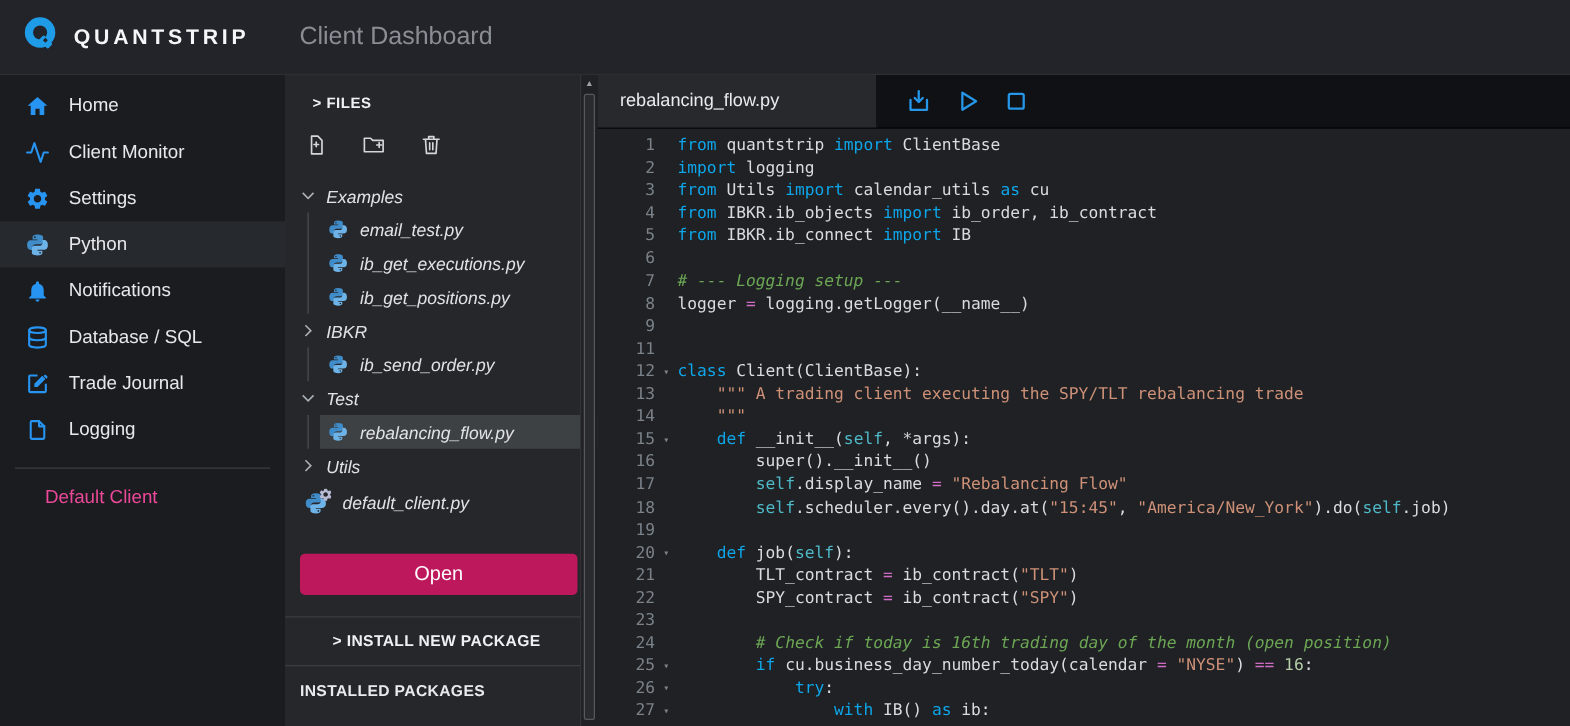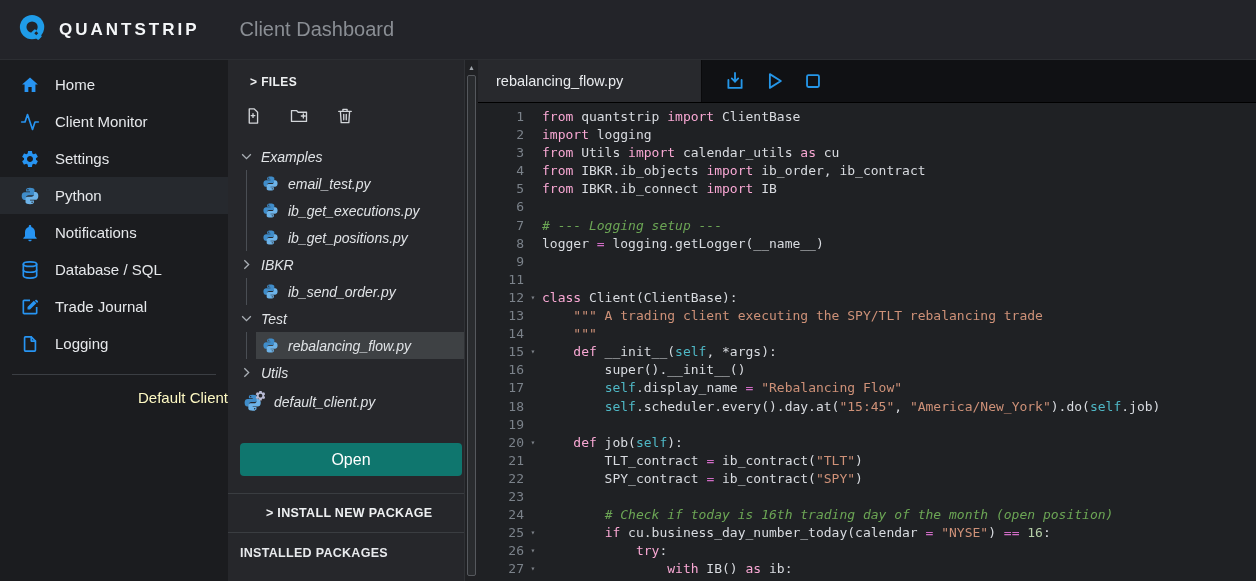--- a/index.html
+++ b/index.html
@@ -17,21 +17,21 @@
   .main { flex:1; display:flex; min-height:0; }
 
   
   .sidebar { flex:0 0 228px; background:#1b1c1f; padding-top:6px; }
   .nav-item { height:37px; display:flex; align-items:center; padding-left:20px;
               gap:15px; color:#e6e8eb; font-size:15px; cursor:pointer; }
   .nav-item.active { background:#26292e; }
   .nav-icon { width:20px; height:20px; color:#2794f2; display:flex; flex:0 0 20px; }
   .nav-icon svg { width:20px; height:20px; }
   .divider { border-top:1px solid #3b3e43; margin:12px 12px 0 12px; }
-  .client-label { padding:14px 0 0 36px; color:#fef9c3; font-size:15px;text-align:right; }
+  .client-label { padding:14px 0 0 36px; color:#ec4899; font-size:15px; }
 
   
   .files { flex:0 0 250px; background:#26272b; position:relative; overflow:hidden; }
   .files-header { padding:15px 0 0 22px; font-size:12px; font-weight:bold;
                   color:#eef0f2; letter-spacing:.4px; }
   .files-toolbar { display:flex; gap:26px; padding:17px 0 0 15px; color:#d3d6da; }
   .tool-btn { width:20px; height:20px; display:flex; cursor:pointer; }
   .tool-btn svg { width:20px; height:20px; }
   .tree { margin-top:17px;font-style:italic; }
   .trow { height:27px; display:flex; align-items:center; font-size:14px;
@@ -80,21 +80,21 @@
   .code { flex:1; background:#1f2124; padding-top:5px; overflow:hidden;
           font-family:"DejaVu Sans Mono", monospace; font-size:13px;
           line-height:18.1px; }
   .line { display:flex; height:18.1px; }
   .ln { width:46px; flex:0 0 46px; text-align:right; user-select:none; }
   .fold { width:18px; flex:0 0 18px; text-align:center; font-size:8px;
           color:#7d8288; }
   .src { white-space:pre; }
   .tk-cmt { font-style:italic; }
 </style>
-<style>.tk-kw{color:#f9a8d4}.tk-op{color:#d06cc5}.tk-pln{color:#d8dbe0}.tk-str{color:#ce9178}.tk-cmt{color:#6ca655}.tk-num{color:#b5cea8}.tk-slf{color:#4fb8c6}.ln{color:#7b828a}.open-btn{background:#0f766e}.nav-icon{color:#2794f2}.act-btn{color:#2596e8}</style></head>
+<style>.tk-kw{color:#0ea5e9}.tk-op{color:#d06cc5}.tk-pln{color:#d8dbe0}.tk-str{color:#ce9178}.tk-cmt{color:#6ca655}.tk-num{color:#b5cea8}.tk-slf{color:#4fb8c6}.ln{color:#7b828a}.open-btn{background:#be185d}.nav-icon{color:#2794f2}.act-btn{color:#2596e8}</style></head>
 <body>
 
 <div class="app">
 
   <header class="topbar">
     <div class="brand">
       <span class="logo">
         <svg width="30" height="30" viewBox="0 0 32 32">
           <circle cx="15" cy="15" r="13" fill="#1f9ce8"></circle>
           <circle cx="15" cy="15" r="6" fill="#232429"></circle>

